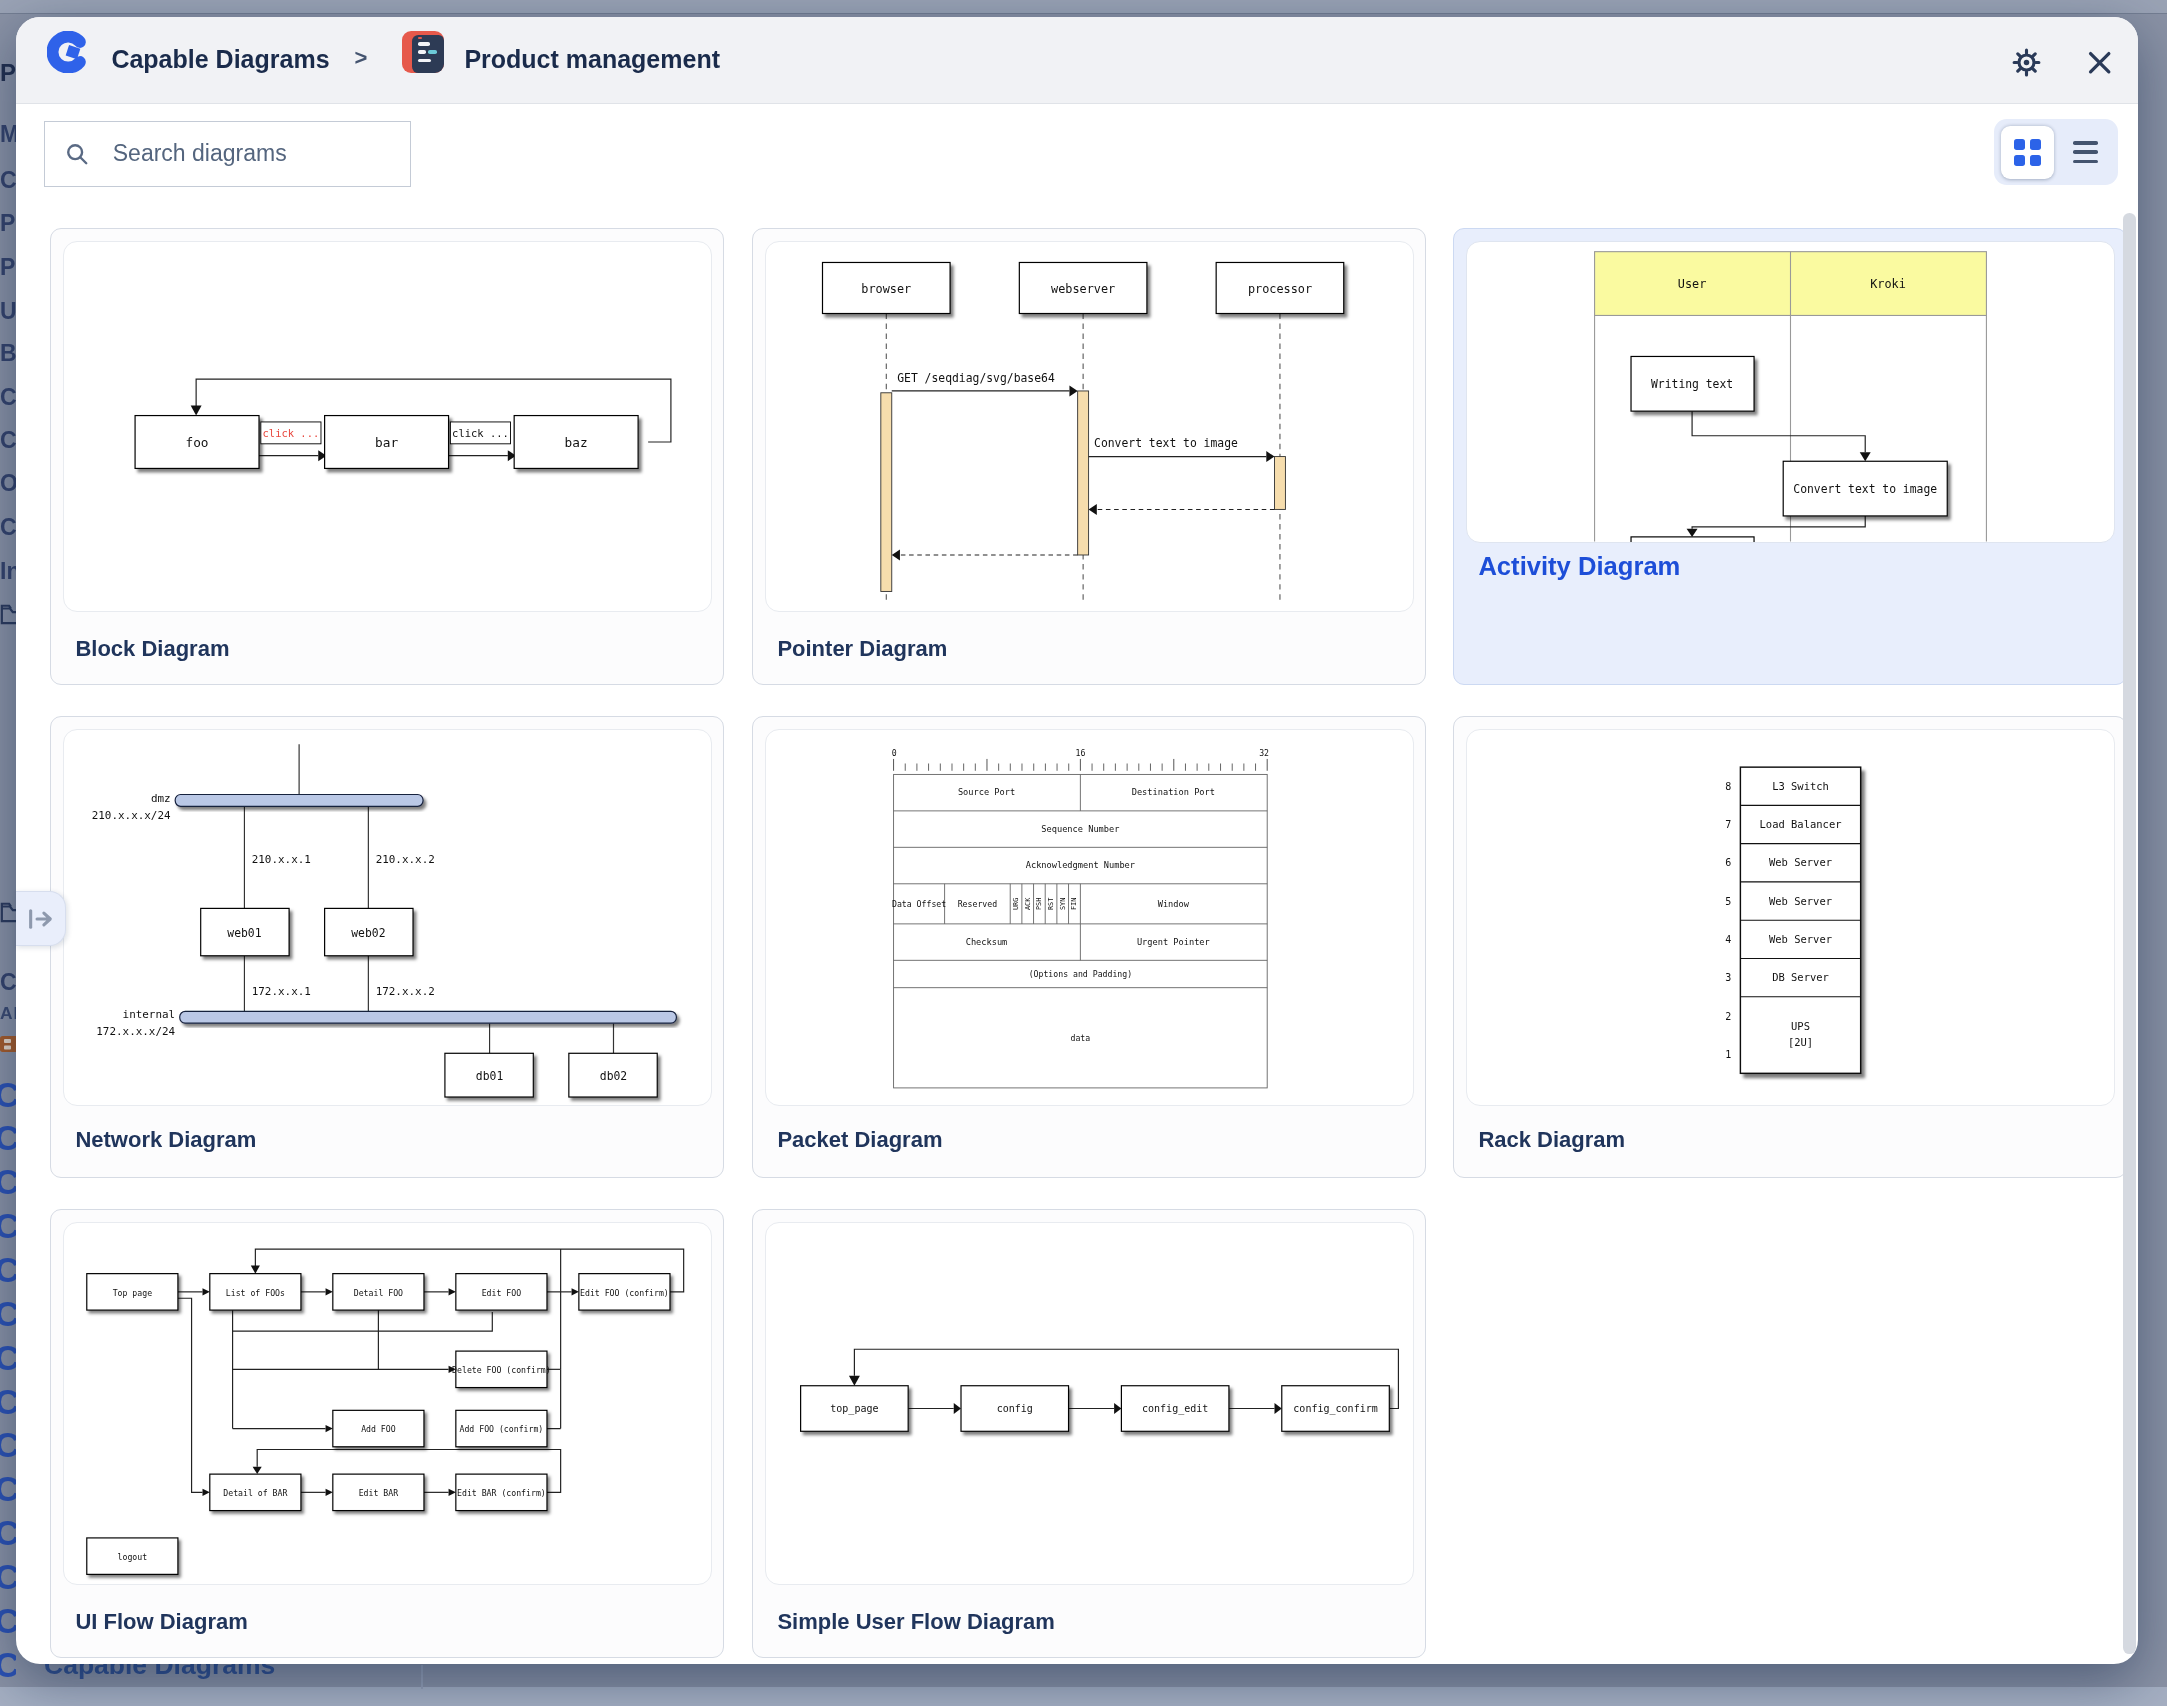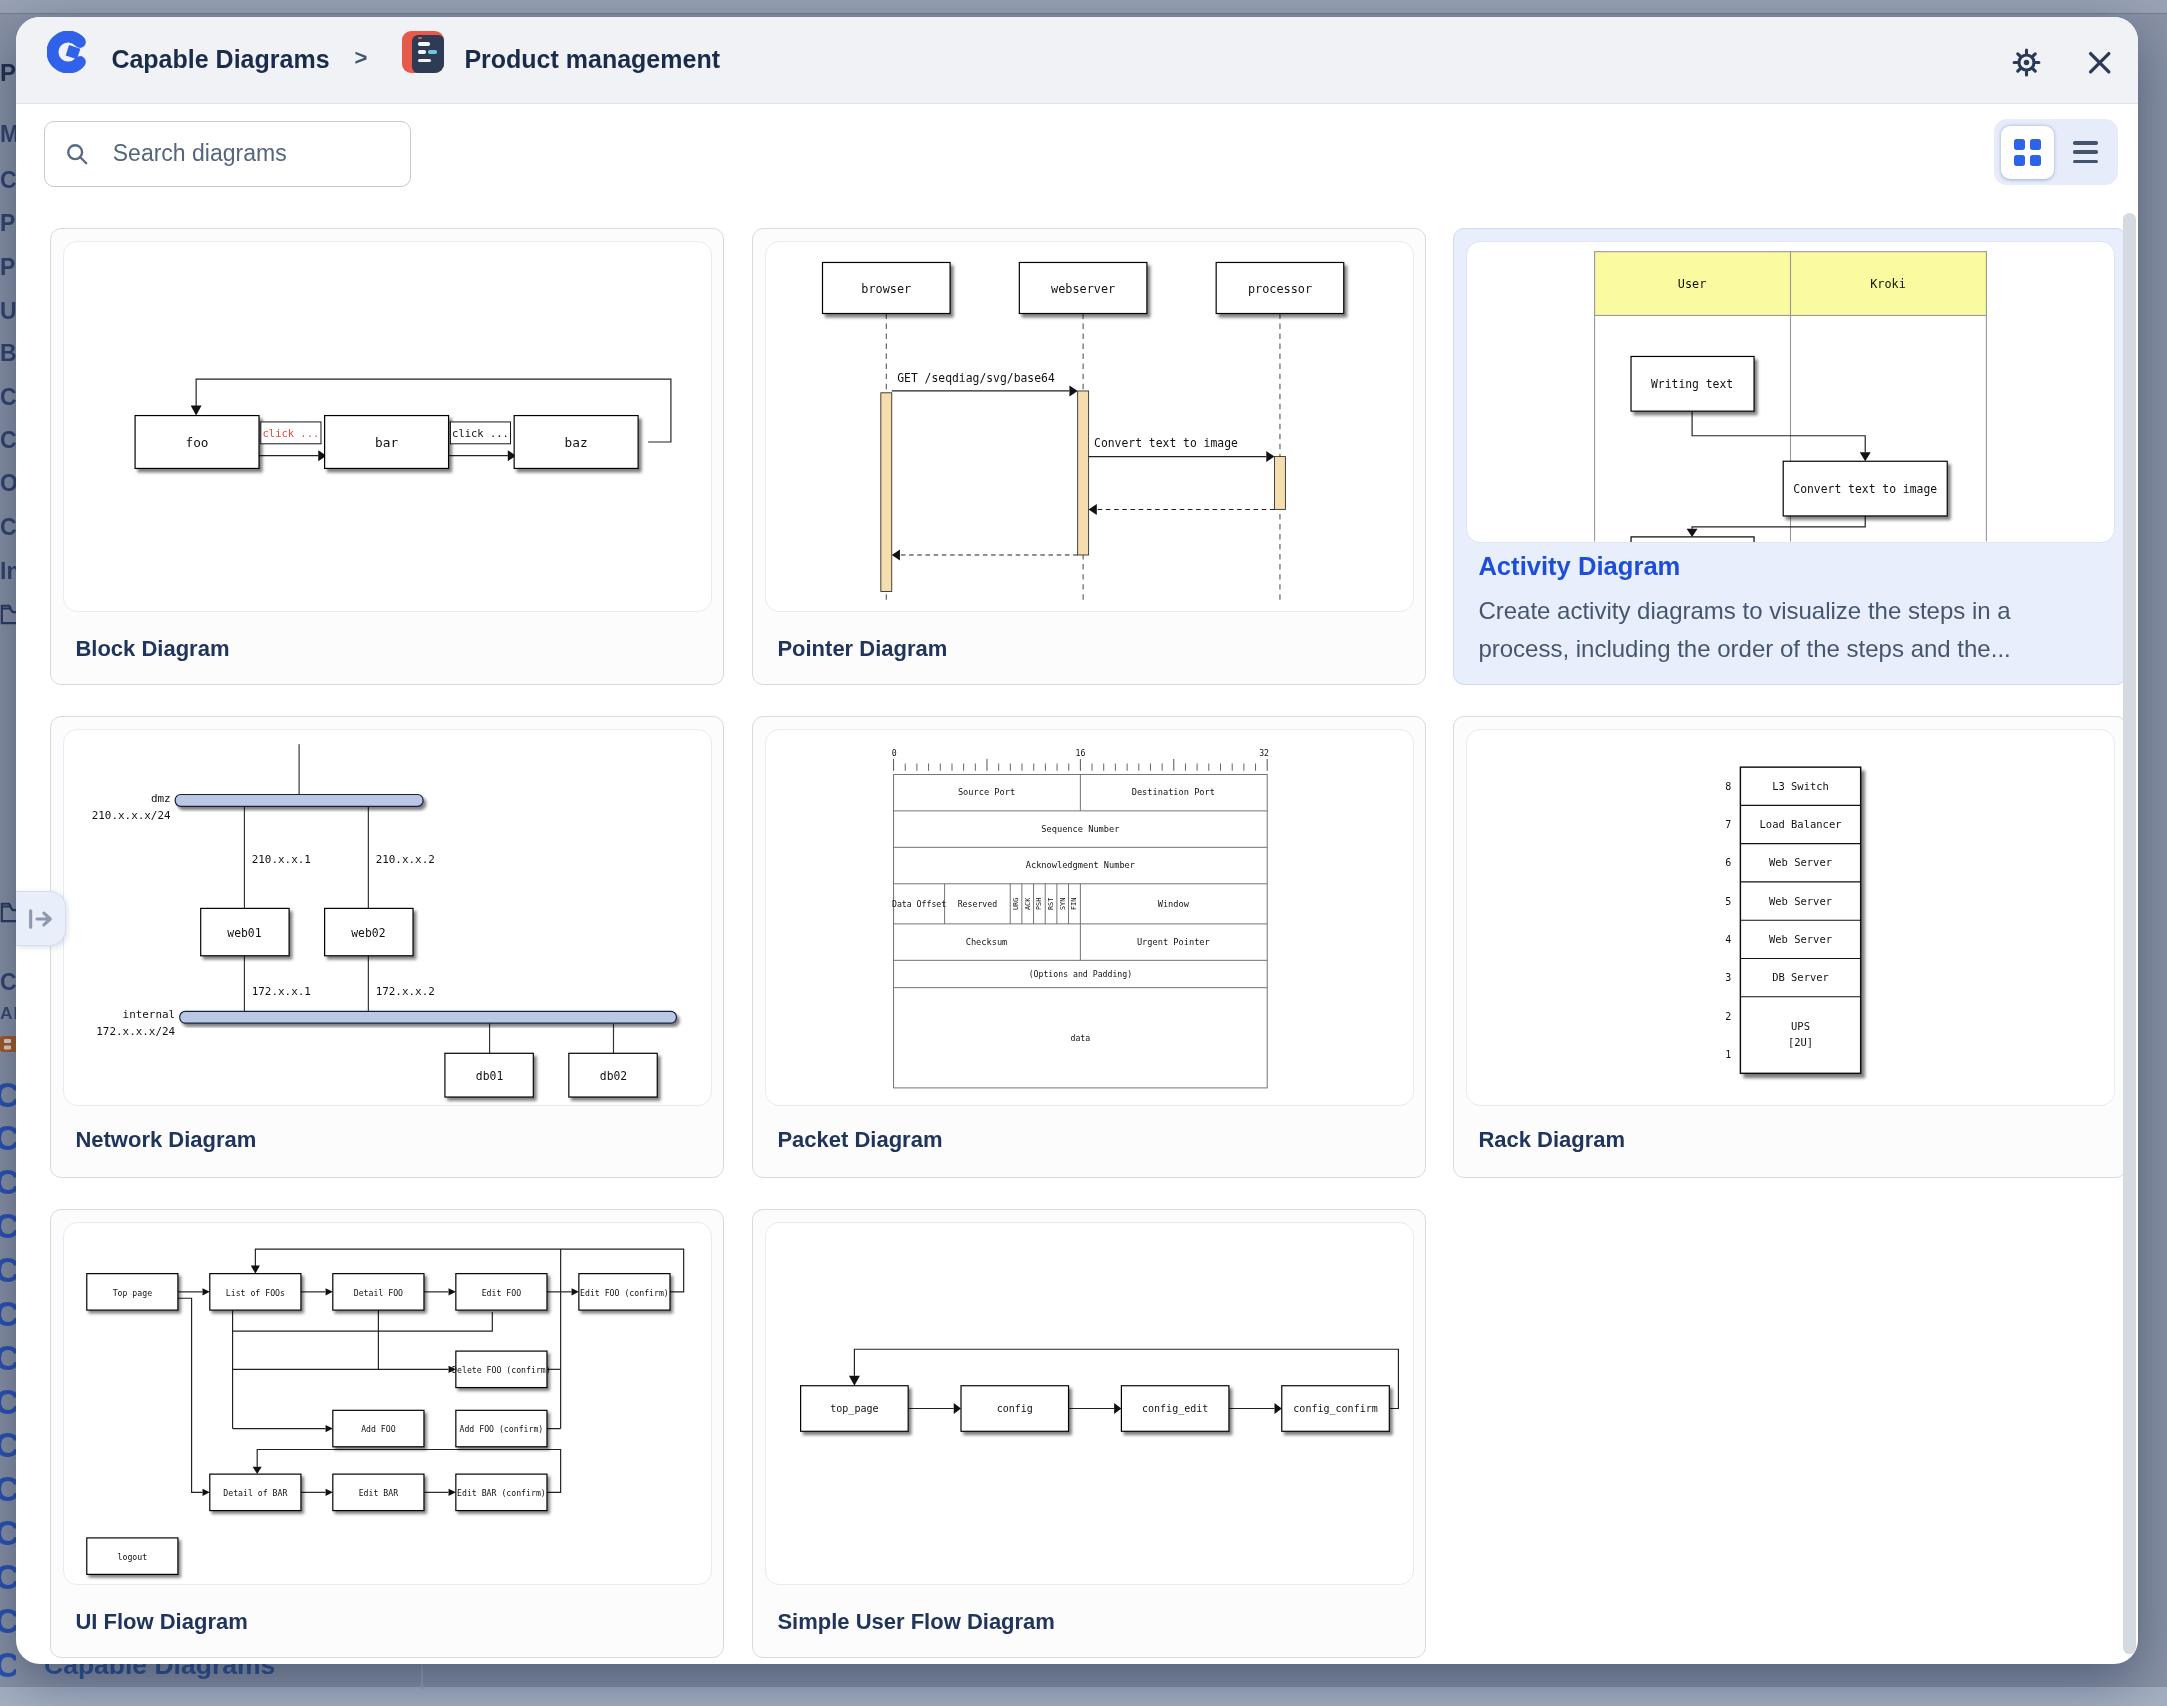--- a/index.html
+++ b/index.html
@@ -34,21 +34,21 @@
   
   #pm-icon { left:386px; top:13.7px; width:42px; height:42px; background:#e6594b; border-radius:9.1px; overflow:hidden; }
   #pm-icon .panel { position:absolute; left:10px; top:3.7px; width:32px; height:38px; background:#2d3b55; border-radius:6.4px 5.5px 5.5px 6.4px; }
   #pm-icon .b1 { position:absolute; left:5.5px; top:7.3px;  width:12px; height:3.7px; background:#f2f4f8; border-radius:1.8px; }
   #pm-icon .dot{ position:absolute; left:5.5px; top:1.8px;  width:3.7px;  height:2.7px; background:#e6594b; border-radius:0.9px; }
   #pm-icon .b2 { position:absolute; left:5.5px; top:15.5px; width:8.2px;  height:3.7px; background:#f2f4f8; border-radius:1.8px; }
   #pm-icon .b2t{ position:absolute; left:15.5px;top:15.5px; width:9.1px; height:3.7px; background:#6ccad8; border-radius:1.8px; }
   #pm-icon .b3 { position:absolute; left:5.5px; top:24px; width:12.8px; height:3.7px; background:#f2f4f8; border-radius:1.8px; }
 
   
-  #search-box { left:27.4px; top:104px; width:365px; height:64px; background:#fff; border:1.8px solid #c4cbd6; border-radius:10px; }
+  #search-box { left:27.4px; top:104px; width:365px; height:64px; background:#fff; border:1.8px solid #c4cbd6; border-radius:0; }
   #search-input { position:absolute; left:66px; top:1.8px; width:283px; height:57px; border:none; outline:none; font-size:23px;
                   color:#1a2b4b; font-family:"Liberation Sans",sans-serif; background:transparent; }
   #search-input::placeholder { color:#54657e; opacity:1; }
   #view-toggle { left:1978px; top:102px; width:124px; height:66px; background:#e6ecfa; border-radius:12.8px; }
   #grid-btn { position:absolute; left:6.4px; top:6.4px; width:53px; height:53px; background:#fff; border-radius:9.1px;
               box-shadow:0 0.9px 3.7px rgba(9,30,66,0.3); display:flex; align-items:center; justify-content:center; cursor:pointer; }
   .grid-ic { width:26.5px; height:26.5px; display:grid; grid-template-columns:11px 11px; grid-template-rows:11px 11px; gap:4.6px; }
   .grid-ic i { background:#2c63e8; border-radius:2.7px; }
   #list-btn { position:absolute; right:9.1px; top:6.4px; width:48px; height:53px; display:flex; flex-direction:column;
               align-items:center; justify-content:center; gap:5.5px; cursor:pointer; }
@@ -308,21 +308,20 @@
           </g>
           <g>
             <rect class="box" x="347" y="240" width="180" height="60" filter="url(#f-act)"></rect>
             <text class="dt" x="437" y="275" font-size="12.5" text-anchor="middle">Convert text to image</text>
           </g>
           <rect class="box" x="180" y="323" width="135" height="20"></rect>
         </svg>
       </div>
       <div id="activity-footer">
         <div id="activity-title">Activity Diagram</div>
-        <div id="activity-desc">Create activity diagrams to visualize the steps in a process, including the order of the steps and the...</div>
       </div>
     </div>
 
     <div class="card" style="left:34px; top:699px; height:462px">
       <div class="preview" style="height:375px">
         <svg width="647" height="375" viewBox="0 0 710 410">
           <defs>
               <filter id="f-net" x="-30%" y="-30%" width="170%" height="170%">
                 <feDropShadow dx="3" dy="3.5" stdDeviation="1.8" flood-color="#000" flood-opacity="0.5"></feDropShadow>
               </filter>

